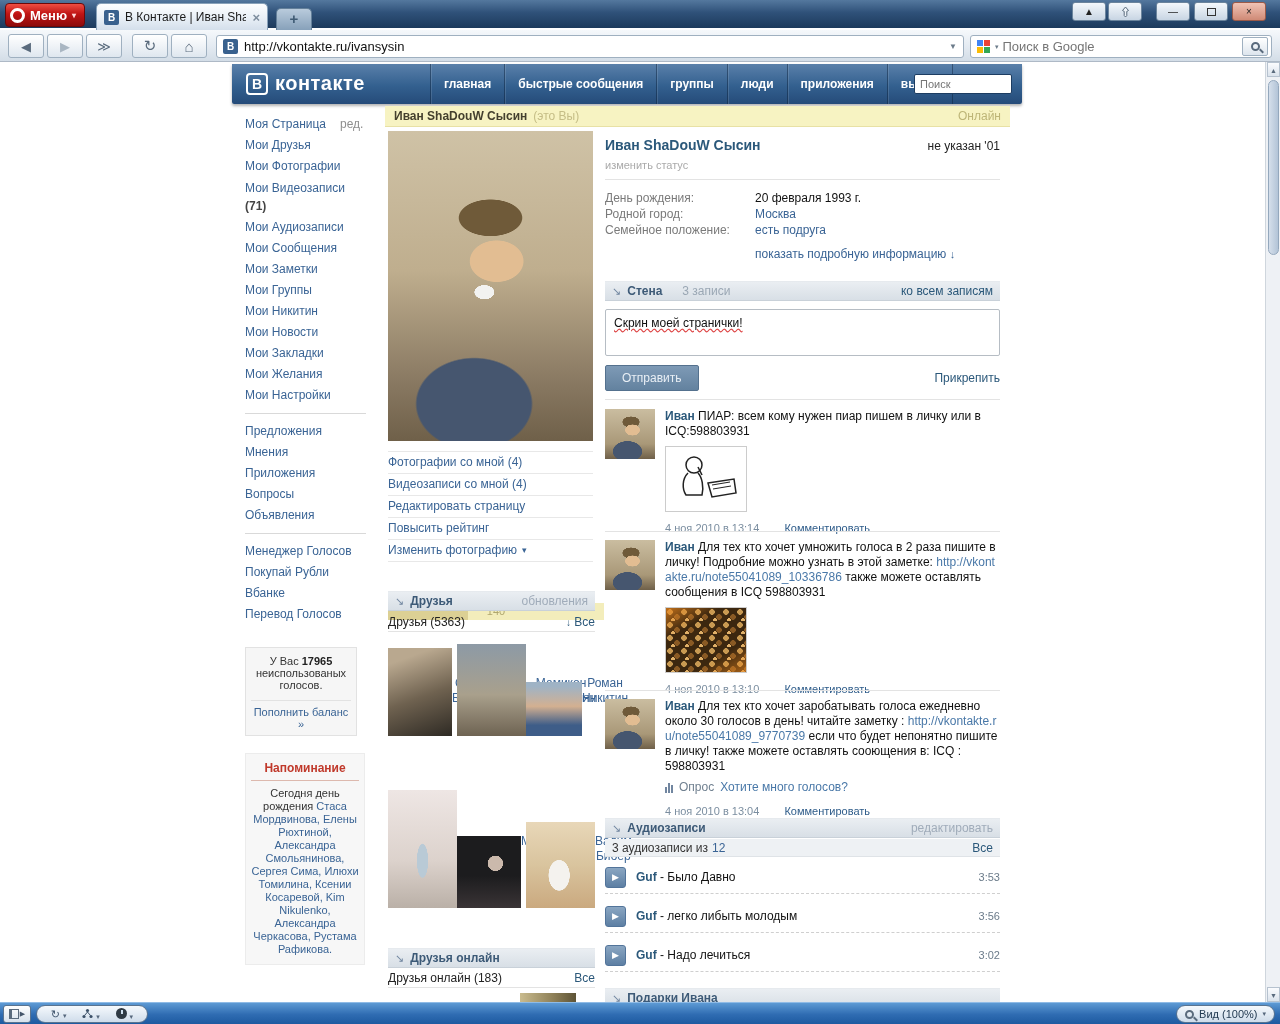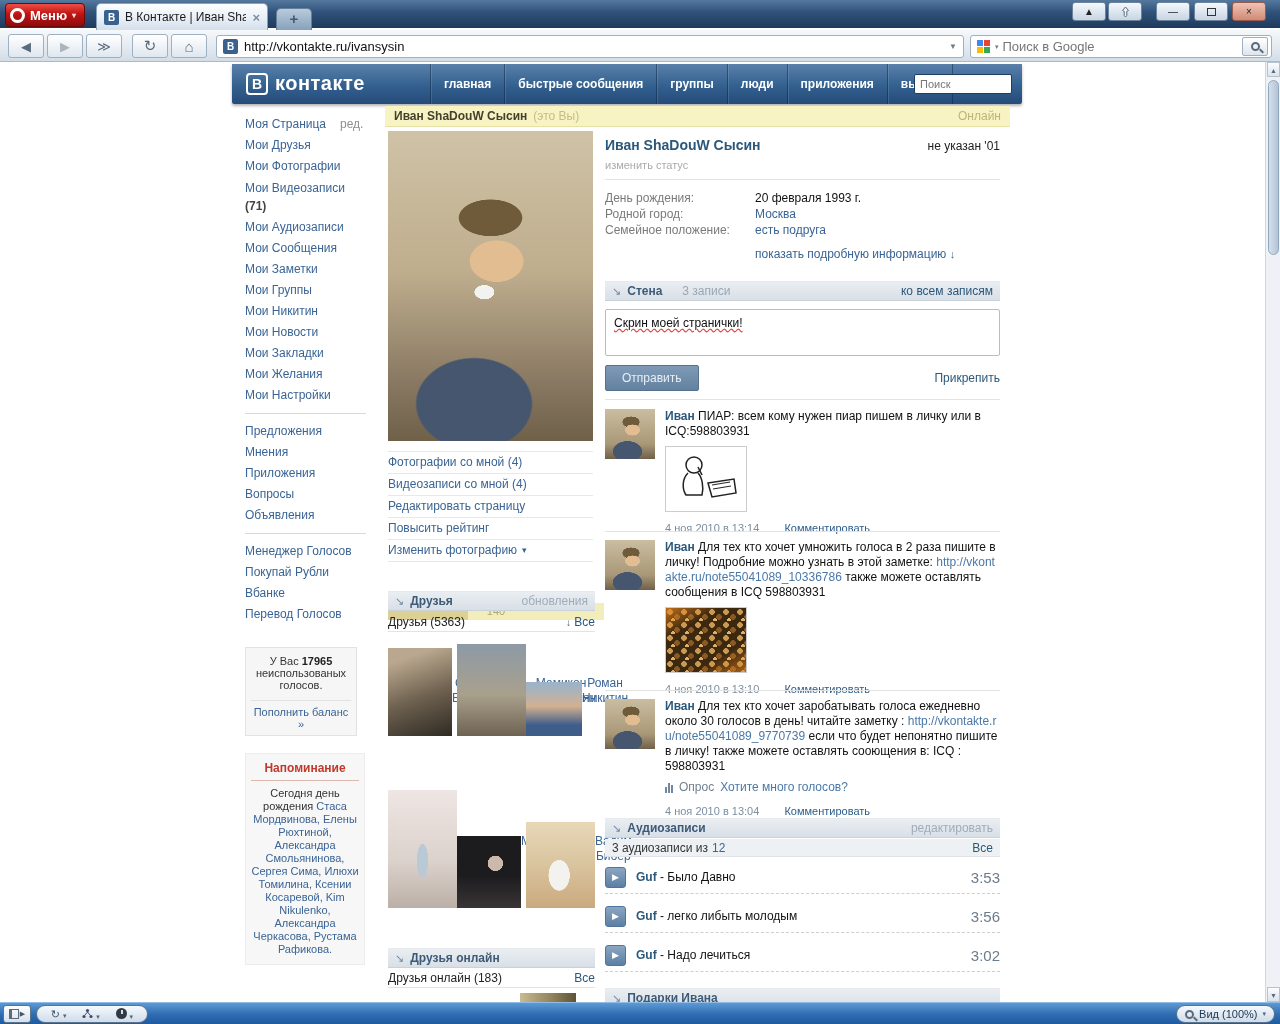--- a/index.html
+++ b/index.html
@@ -216,21 +216,21 @@
   .audio-sub { position:absolute; left:0; top:702px; width:395px; height:18px; background:#eef1f4;
     border-bottom:1px solid #dfe3e7; display:flex; align-items:center; padding:0 7px; color:#333; }
   .audio-sub a.n { color:#3a6495; margin-left:4px; }
   .audio-sub .all { margin-left:auto; color:#2b587a; }
   .track { position:absolute; left:0; width:395px; height:33px; display:flex; align-items:center; gap:10px;
     border-bottom:1px dashed #cfcfcf; }
   .playbtn { width:21px; height:21px; border-radius:3px; background:linear-gradient(180deg,#8aa6c2,#5d7fa3);
     border:1px solid #52749a; color:#fff; font-size:9px; display:flex; align-items:center; justify-content:center; }
   .track .t { color:#111; }
   .track .t b { color:#2b587a; }
-  .track .time { margin-left:auto; color:#6b7b8a; font-size:15px; }
+  .track .time { margin-left:auto; color:#6b7b8a; font-size:11px; }
   .gifts-head { position:absolute; left:0; top:851px; width:395px; }
 
   
   .statusbar { position:absolute; left:0; bottom:0; width:1280px; height:22px;
     background:linear-gradient(180deg,#5d9ad4 0%,#2f6cb2 55%,#1d5aa0 100%); border-top:1px solid #8fbbe6; }
   .panelbtn { position:absolute; left:3px; top:2px; width:28px; height:18px; border:1px solid #5a7democracy90;
     border:1px solid #5a7490; border-radius:3px; background:linear-gradient(180deg,#fff,#d7e1ec);
     display:flex; align-items:center; justify-content:center; gap:1px; }
   .panelbtn .pane { width:10px; height:10px; border:1px solid #5a6b7d; border-left-width:3px; }
   .panelbtn .tri { font-size:7px; color:#44556a; }

